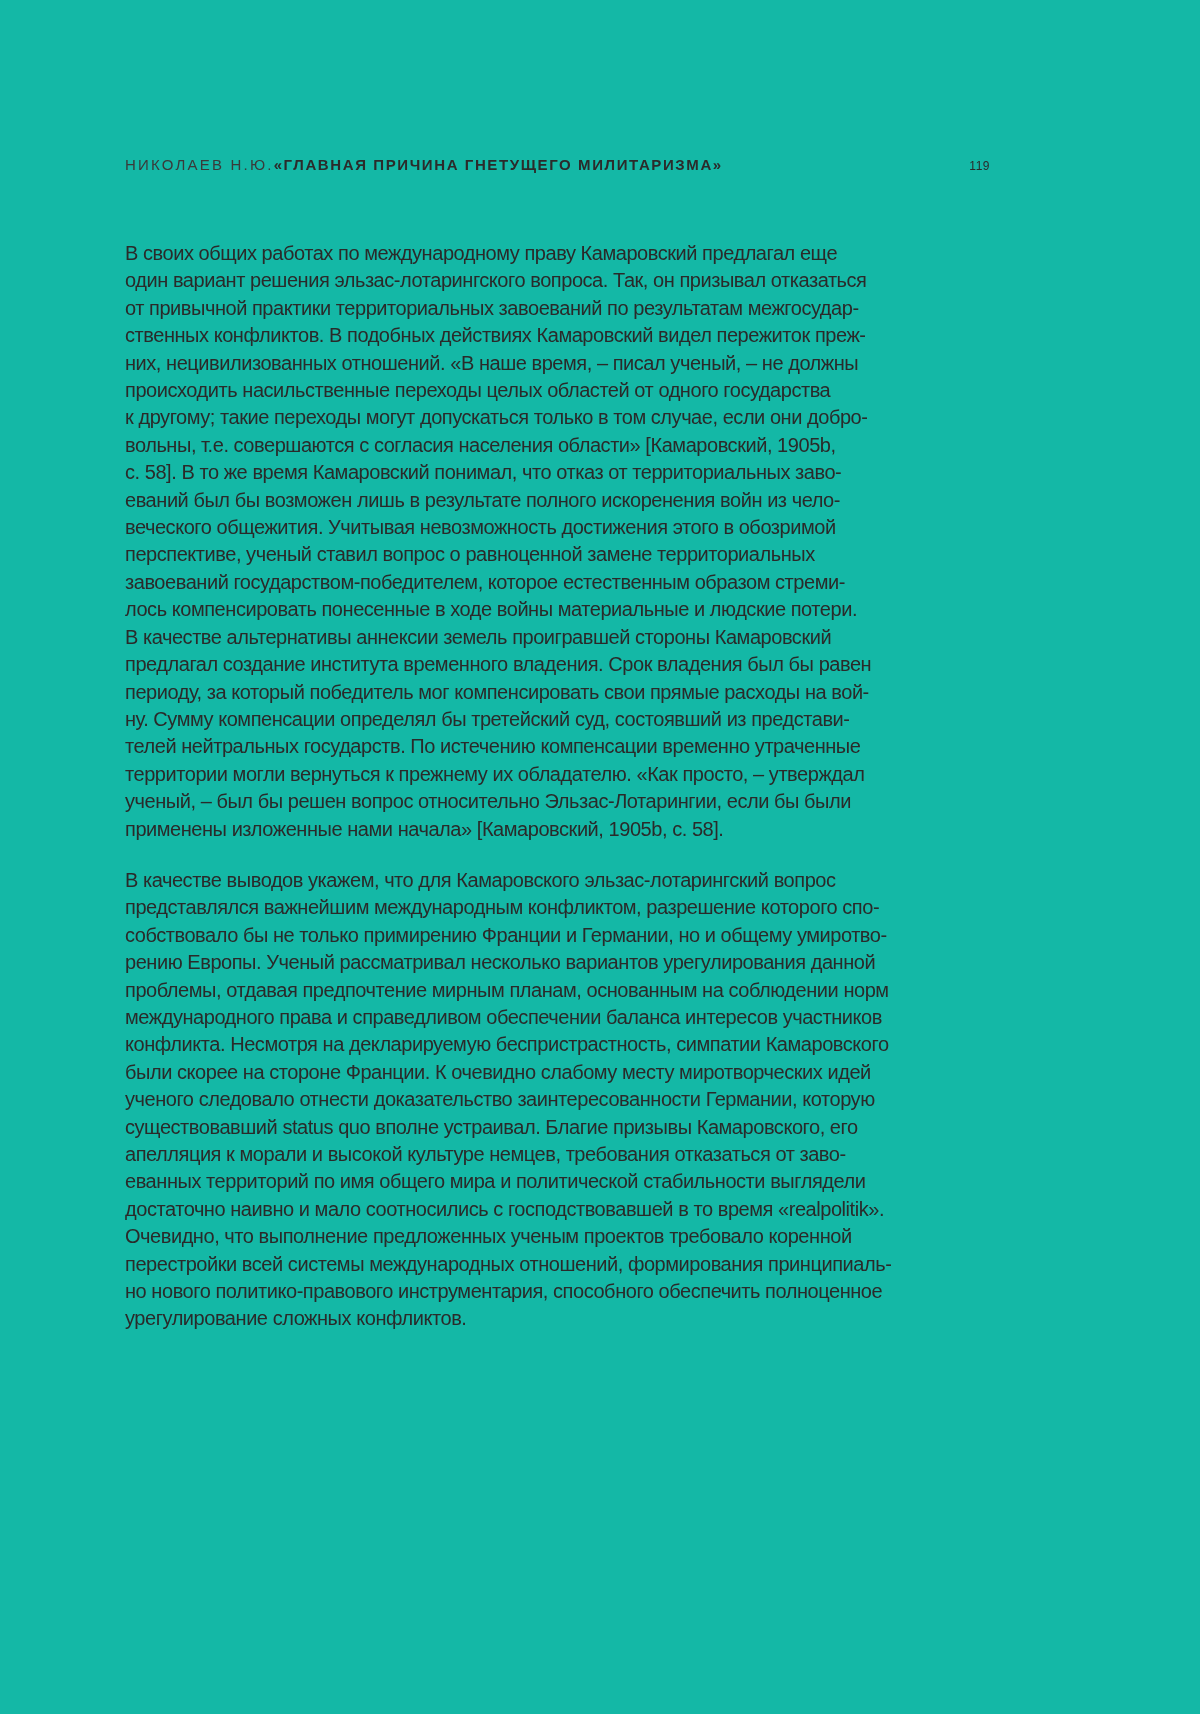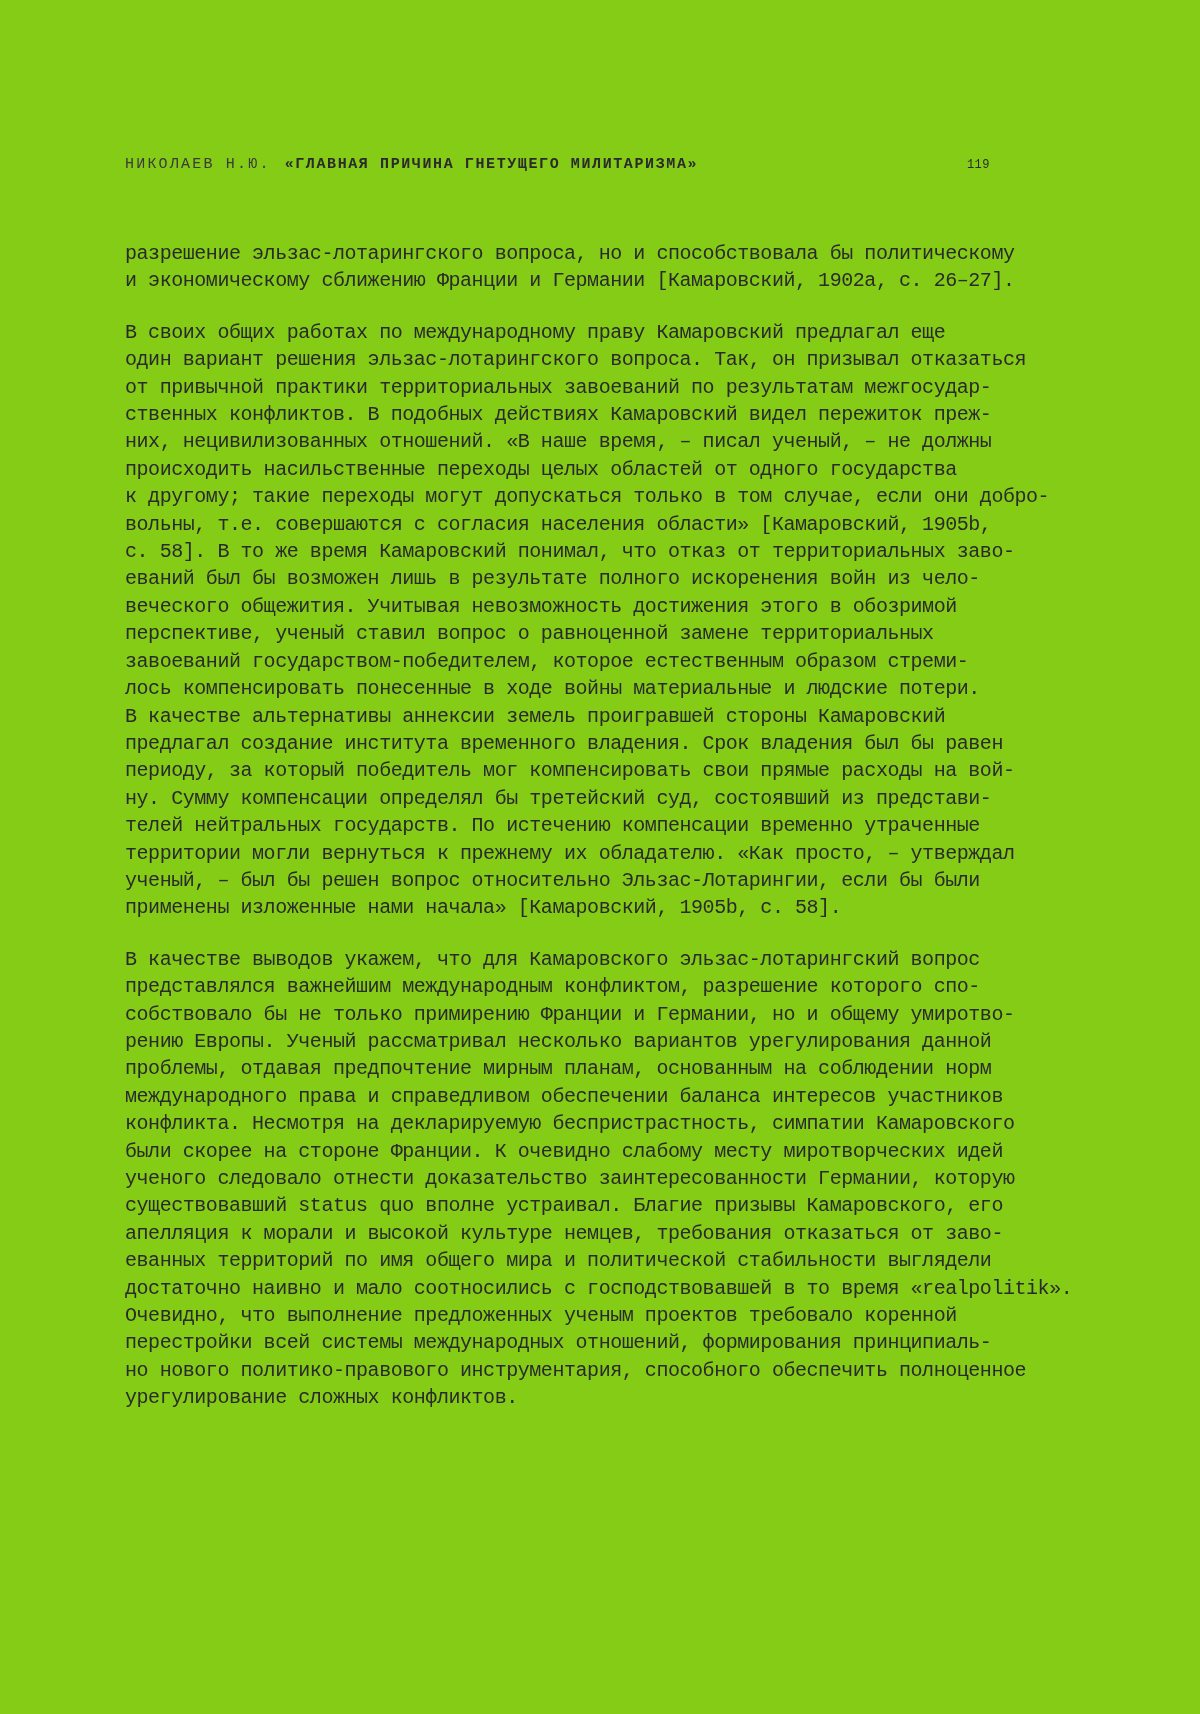--- a/index.html
+++ b/index.html
@@ -11,22 +11,21 @@
     height: 1714px;
     background: #ffffff;
     font-family: "Liberation Sans", sans-serif;
     color: #262626;
     overflow: hidden;
   }
   .page {
     position: relative;
     width: 1200px;
     height: 1714px;
-    background: #84cc16;
-    font-family: Liberation Mono, monospace;
+    background: #14b8a6;
   }
   .running-header {
     position: absolute;
     top: 156px;
     left: 125px;
     width: 865px;
     display: flex;
     justify-content: space-between;
     align-items: baseline;
     font-size: 15px;
@@ -38,21 +37,20 @@
     align-items: baseline;
   }
   .head-author {
     font-weight: 400;
     letter-spacing: 2.2px;
     color: #3a3a3a;
   }
   .head-title {
     font-weight: 700;
     letter-spacing: 1.6px;
-    margin-left: 14px;
     color: #2b2b2b;
   }
   .head-pagenum {
     font-weight: 400;
     letter-spacing: 0.5px;
     color: #2b2b2b;
     font-size: 12px;
   }
   .text-block {
     position: absolute;
@@ -77,22 +75,20 @@
 
   <div class="running-header">
     <div class="head-left">
       <span class="head-author">НИКОЛАЕВ Н.Ю.</span>
       <span class="head-title">«ГЛАВНАЯ ПРИЧИНА ГНЕТУЩЕГО МИЛИТАРИЗМА»</span>
     </div>
     <span class="head-pagenum">119</span>
   </div>
 
   <div class="text-block">
-    <p class="para">разрешение эльзас-лотарингского вопроса, но и способствовала бы политическому
-и экономическому сближению Франции и Германии [Камаровский, 1902a, с. 26–27].</p>
     <p class="para">В своих общих работах по международному праву Камаровский предлагал еще
 один вариант решения эльзас-лотарингского вопроса. Так, он призывал отказаться
 от привычной практики территориальных завоеваний по результатам межгосудар-
 ственных конфликтов. В подобных действиях Камаровский видел пережиток преж-
 них, нецивилизованных отношений. «В наше время, – писал ученый, – не должны
 происходить насильственные переходы целых областей от одного государства
 к другому; такие переходы могут допускаться только в том случае, если они добро-
 вольны, т.е. совершаются с согласия населения области» [Камаровский, 1905b,
 с. 58]. В то же время Камаровский понимал, что отказ от территориальных заво-
 еваний был бы возможен лишь в результате полного искоренения войн из чело-

